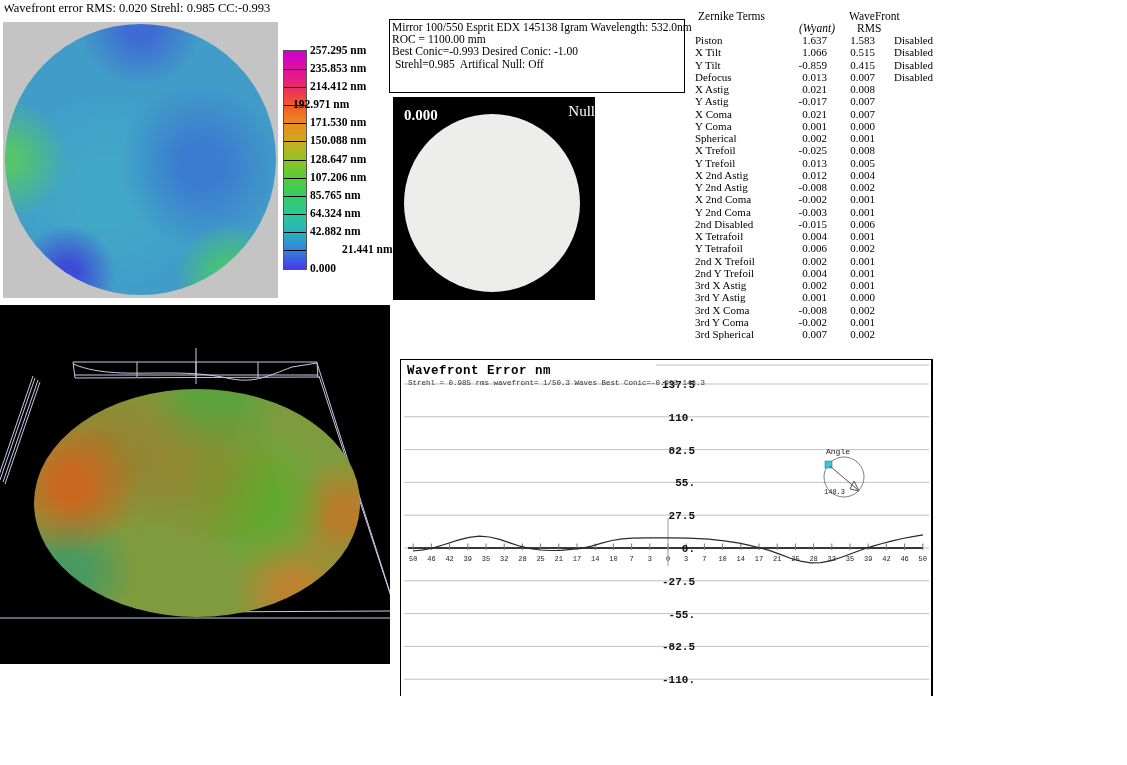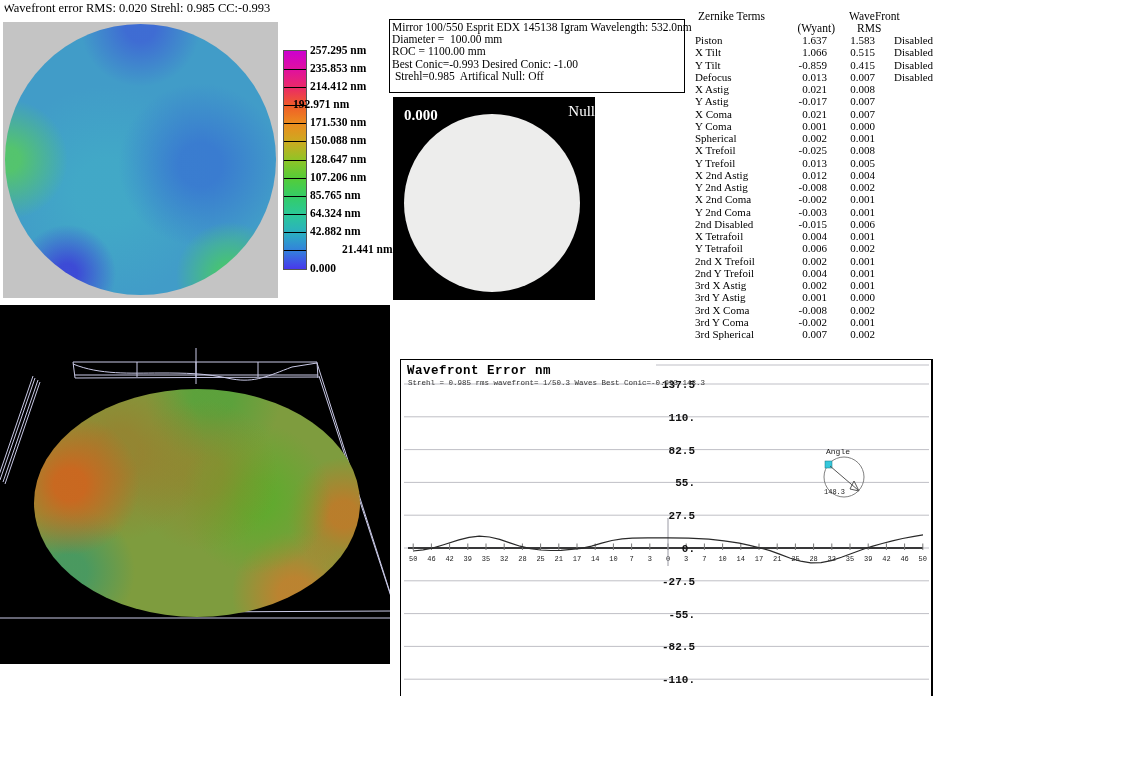--- a/index.html
+++ b/index.html
@@ -76,31 +76,31 @@
       <div class="tick" style="top: 90.35px;"></div>
       <div class="tick" style="top: 108.52px;"></div>
       <div class="tick" style="top: 126.69px;"></div>
       <div class="tick" style="top: 144.86px;"></div>
       <div class="tick" style="top: 163.03px;"></div>
       <div class="tick" style="top: 181.2px;"></div>
       <div class="tick" style="top: 199.37px;"></div>
     </div>
   <div id="cbar-labels"></div>
 
-  <div class="abs info" id="info-box"><div>Mirror 100/550 Esprit EDX 145138 Igram Wavelength: 532.0nm</div><div>Diameter =  100.00 mm</div><div>ROC = 1100.00 mm</div><div>Best Conic=-0.993 Desired Conic: -1.00</div><div> Strehl=0.985  Artifical Null: Off</div></div>
+  <div class="abs info" id="info-box"><div>Mirror 100/550 Esprit EDX 145138 Igram Wavelength: 532.0nm</div><div>ROC = 1100.00 mm</div><div>Best Conic=-0.993 Desired Conic: -1.00</div><div> Strehl=0.985  Artifical Null: Off</div></div>
 
   <div class="abs nullp">
     <div class="null-disc"></div>
     <span class="null-num">0.000</span>
     <span class="null-tag">Null</span>
   </div>
 
   <div class="zern-h" style="left:698px;top:10px;">Zernike Terms</div>
   <div class="zern-h" style="left:849px;top:10px;">WaveFront</div>
-  <div class="zern-h" style="left:783px;top:22px;width:52px;text-align:right;">(Wyant)</div>
+  <div class="zern-h" style="left:783px;top:22px;width:52px;text-align:right;font-style:italic;">(Wyant)</div>
   <div class="zern-h" style="left:857px;top:22px;">RMS</div>
   <div class="abs zrows" id="zrows">
       <div>Piston</div>
       <div class="r">1.637</div>
       <div class="r">1.583</div>
       <div class="s">Disabled</div>
       <div>X Tilt</div>
       <div class="r">1.066</div>
       <div class="r">0.515</div>
       <div class="s">Disabled</div>

